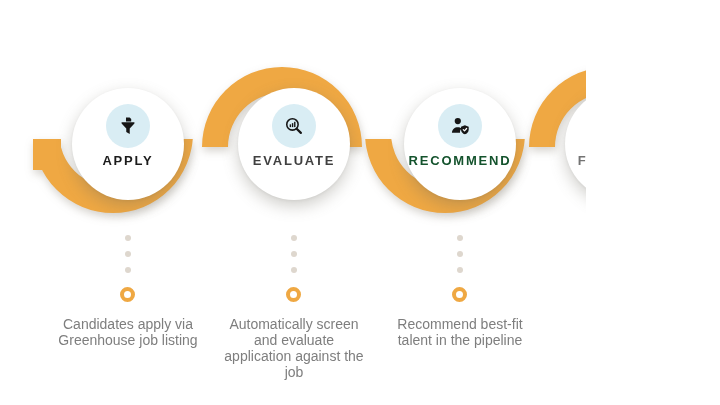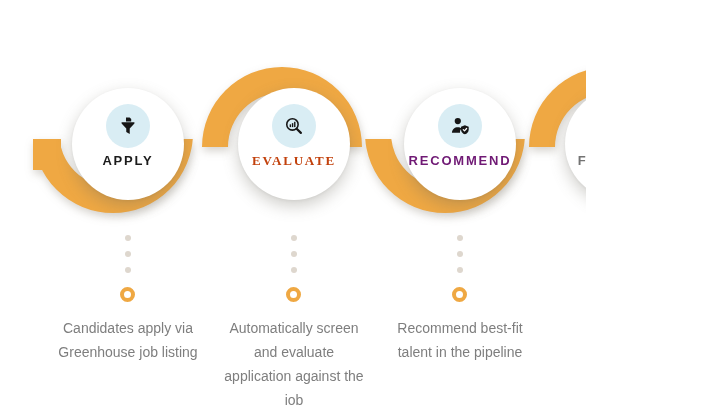--- a/index.html
+++ b/index.html
@@ -20,21 +20,21 @@
     display:flex;align-items:center;justify-content:center;
   }
   .step-label{
     margin-top:5px;font-size:13px;font-weight:bold;letter-spacing:1.8px;
   }
   .connector{position:absolute;z-index:2;}
   .dot{position:absolute;width:6px;height:6px;border-radius:50%;}
   .ring{position:absolute;width:7px;height:7px;border:4px solid #F0A63E;border-radius:50%;background:#fff;}
   .desc{
     position:absolute;top:316px;z-index:2;text-align:center;
-    font-size:14px;line-height:24px;
+    font-size:14px;line-height:16px;
   }
   .desc-1{left:53px;width:150px;}
   .desc-2{left:224px;width:140px;}
   .desc-3{left:385px;width:150px;}
   .desc-4{left:541px;width:160px;}
 </style>
 </head>
 <body>
 
 <div class="canvas">
@@ -76,33 +76,33 @@
       <svg viewBox="0 0 24 24" width="22" height="22">
         <circle cx="10.3" cy="10.3" r="6.2" fill="none" stroke="#161616" stroke-width="1.7"></circle>
         <path d="M14.9 14.9l4.6 4.6" stroke="#161616" stroke-width="2.4" stroke-linecap="round"></path>
         <g fill="#161616">
           <rect x="7.3" y="10.2" width="1.5" height="3"></rect>
           <rect x="9.7" y="8.9" width="1.5" height="4.3"></rect>
           <rect x="12.1" y="7.4" width="1.5" height="5.8"></rect>
         </g>
       </svg>
     </div>
-    <div class="step-label" style="color: #c2410c; font-family: Liberation Serif, serif;">EVALUATE</div>
+    <div class="step-label" style="color: #404040;">EVALUATE</div>
   </div>
 
   <div class="step-circle circle-3">
     <div class="icon-bubble" style="background-color: rgb(217, 237, 244);">
       <svg viewBox="0 0 24 24" width="22" height="22" fill="#161616">
         <circle cx="9.6" cy="6.6" r="3.4"></circle>
         <path d="M3.2 19.3c.2-3.8 3-6 6.4-6 1.6 0 3 .5 4.1 1.4-1.1 1-1.7 2.4-1.7 4v.6z"></path>
         <path d="M17.3 11.2l4.2 1.5v3c0 2.7-1.8 4.6-4.2 5.3-2.4-.7-4.2-2.6-4.2-5.3v-3z"></path>
         <path d="M15.6 16l1.3 1.3 2.3-2.6" stroke="#ffffff" stroke-width="1.4" fill="none" stroke-linecap="round" stroke-linejoin="round"></path>
       </svg>
     </div>
-    <div class="step-label" style="color: #701a75;">RECOMMEND</div>
+    <div class="step-label" style="color: #14532d;">RECOMMEND</div>
   </div>
 
   <div class="step-circle circle-4">
     <div class="icon-bubble" style="background-color: rgb(217, 237, 244);">
       <svg viewBox="0 0 24 24" width="22" height="22">
         <path d="M5 9.5v6.2c0 .7.5 1.2 1.2 1.2h.6v2.1l2.3-2.1h3.4" fill="none" stroke="#161616" stroke-width="1.5"></path>
         <g fill="#161616">
           <rect x="8.2" y="4.2" width="12.2" height="10.8" rx="1.6"></rect>
           <path d="M10.5 14.6l.2 3 2.8-2.9z"></path>
         </g>

